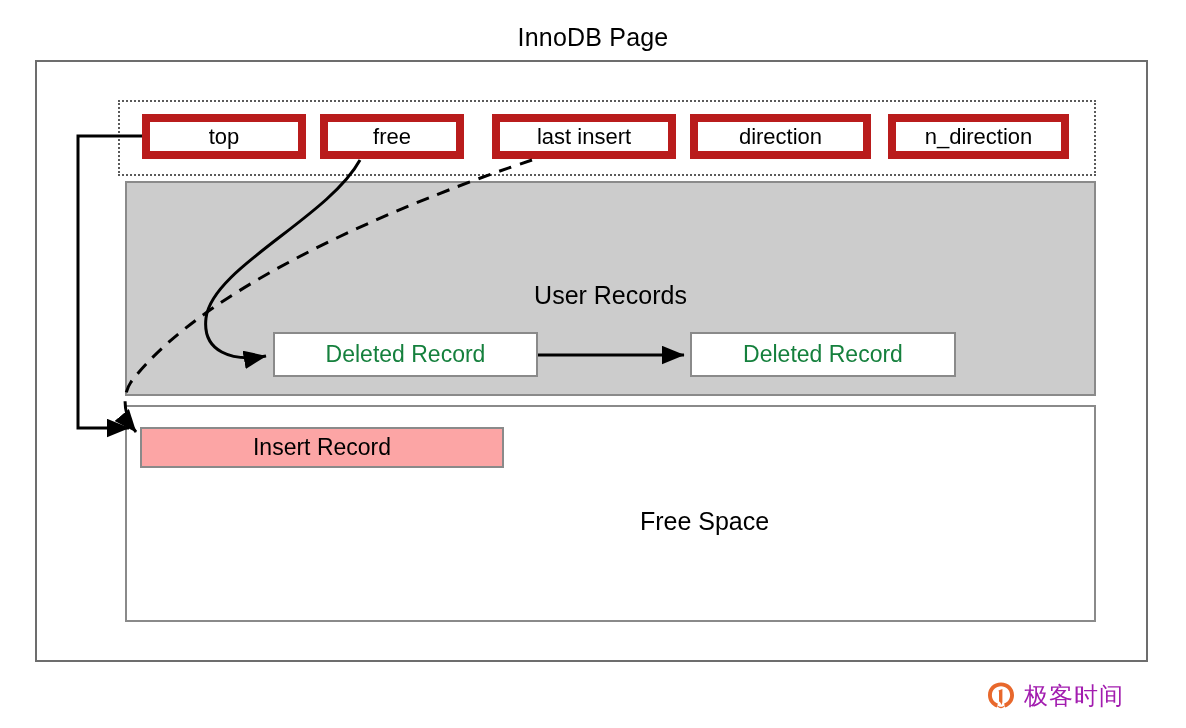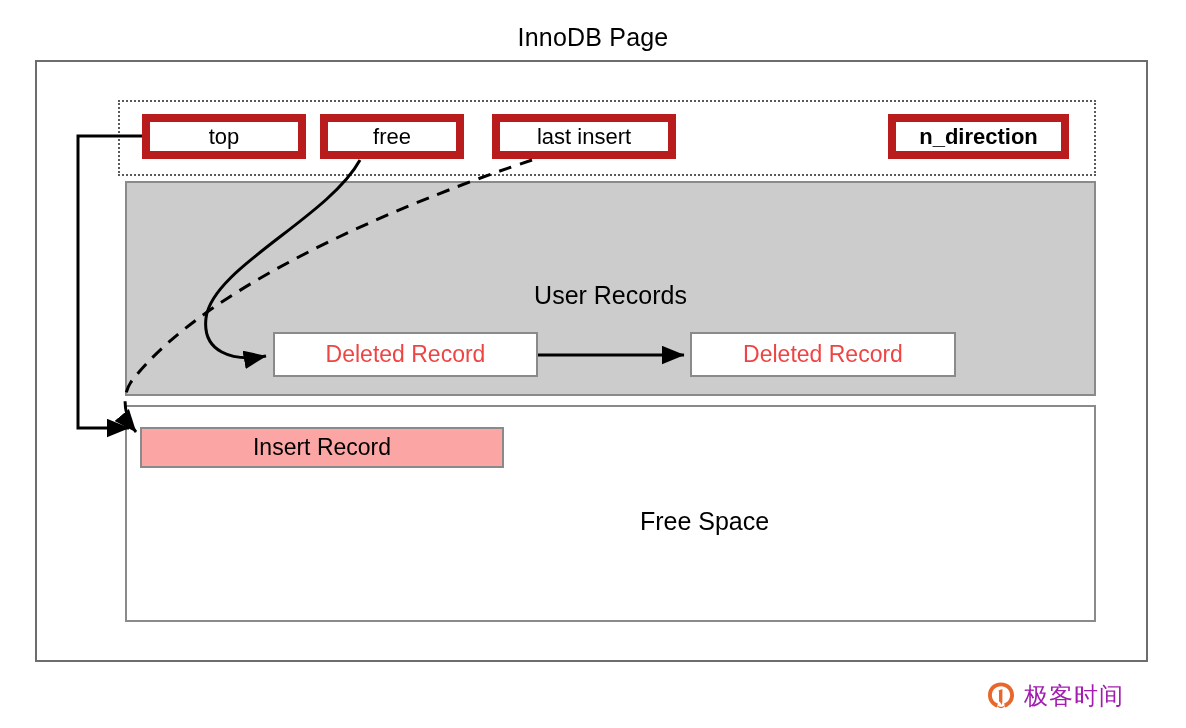--- a/index.html
+++ b/index.html
@@ -34,38 +34,38 @@
   .field-box{
     top:114px;height:45px;
     border:8px solid #b91c1c;background:#ffffff;
     display:flex;align-items:center;justify-content:center;
     font-size:22px;color:#000;
   }
   #fld-top{left:142px;width:164px;}
   #fld-free{left:320px;width:144px;}
   #fld-lastinsert{left:492px;width:184px;}
   #fld-direction{left:690px;width:181px;}
-  #fld-ndirection{left:888px;width:181px;font-weight:bold;}
+  #fld-ndirection{left:888px;width:181px;}
 
   
   #user-records{
     left:125px;top:181px;width:971px;height:215px;
     border:2px solid #8a8a8a;background:#cccccc;
   }
   #user-records-label{
     left:125px;top:280px;width:971px;text-align:center;
     font-size:25px;line-height:30px;color:#000;
   }
 
   
   .rec-box{
     top:332px;height:45px;
     border:2px solid #8a8a8a;background:#ffffff;
     display:flex;align-items:center;justify-content:center;
-    font-size:23px;color:#ef4444;
+    font-size:23px;color:#15803d;
   }
   #deleted-1{left:273px;width:265px;}
   #deleted-2{left:690px;width:266px;}
 
   
   #free-space{
     left:125px;top:405px;width:971px;height:217px;
     border:2px solid #8a8a8a;background:#ffffff;
   }
   #free-space-label{
@@ -102,20 +102,21 @@
 
   <div class="abs" id="title">InnoDB Page</div>
 
   <div class="abs" id="page-frame"></div>
 
   <div class="abs" id="header-band"></div>
 
   <div class="abs field-box" id="fld-top">top</div>
   <div class="abs field-box" id="fld-free">free</div>
   <div class="abs field-box" id="fld-lastinsert">last insert</div>
+  <div class="abs field-box" id="fld-direction">direction</div>
   <div class="abs field-box" id="fld-ndirection">n_direction</div>
 
   <div class="abs" id="user-records"></div>
   <div class="abs" id="user-records-label">User Records</div>
 
   <div class="abs rec-box" id="deleted-1">Deleted Record</div>
   <div class="abs rec-box" id="deleted-2">Deleted Record</div>
 
   <div class="abs" id="free-space"></div>
   <div class="abs" id="free-space-label">Free Space</div>

